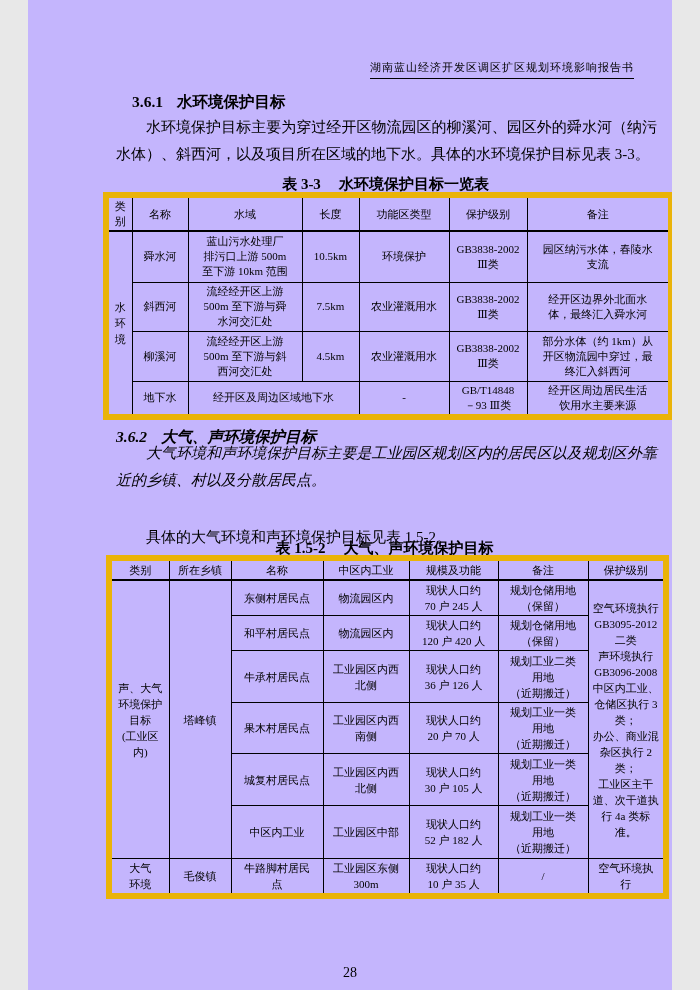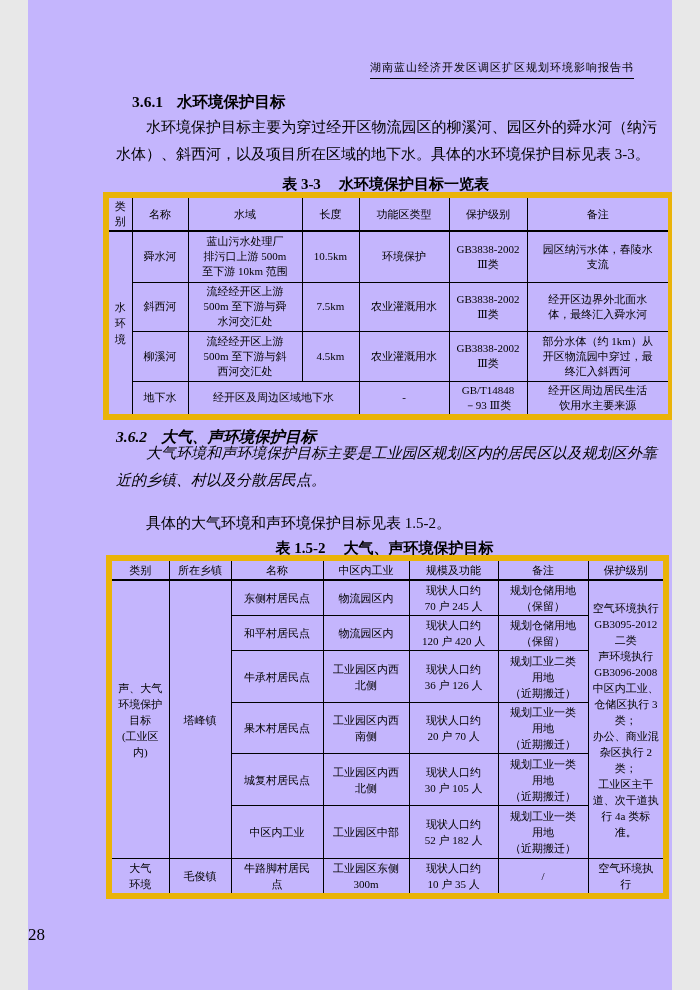--- a/index.html
+++ b/index.html
@@ -24,21 +24,21 @@
   .h361{top:92px;margin-left:16px;}
   .h362{top:427px;font-style:italic;}
   
   .para{
     position:absolute;left:88px;width:541px;
     font-size:15px;line-height:27px;
     text-align:justify;text-indent:2em;
   }
   .p1{top:114px;}
   .p2{top:440px;font-style:italic;}
-  .p3{top:510px;width:560px;}
+  .p3{top:524px;width:560px;}
   
   .tbl-caption{position:absolute;text-align:center;font-weight:bold;font-size:15px;}
   .cap33{top:175px;left:75px;width:565px;}
   .cap152{top:539px;left:78px;width:557px;}
   .tbl-caption .cap-title{margin-left:18px;}
   
   table{border-collapse:collapse;table-layout:fixed;border:6px solid #eab308;}
   td,th{
     border:1px solid #000;
     text-align:center;vertical-align:middle;
@@ -46,21 +46,21 @@
     white-space:pre-line;
     font-weight:normal;
     overflow:hidden;
   }
   .t33{position:absolute;top:192px;left:75px;width:565px;font-size:11px;line-height:15px;}
   .t33 tr.hrow th{border-bottom:2px solid #000;}
   .t33 .cat-cell{line-height:16px;}
   .t152{position:absolute;top:555px;left:78px;width:557px;font-size:11px;line-height:16px;}
   .t152 tr.hrow th{border-bottom:2px solid #000;}
   
-  .page-num{position:absolute;top:925px;left:0;width:100%;text-align:left;font-size:17px;}
+  .page-num{position:absolute;top:965px;left:0;width:100%;text-align:center;font-size:14px;}
 </style>
 </head>
 <body>
 
 <div class="page">
 
   <div class="doc-header">湖南蓝山经济开发区调区扩区规划环境影响报告书</div>
 
   <div class="sec-heading h361">
     <span>3.6.1</span><span class="sec-title">水环境保护目标</span>

